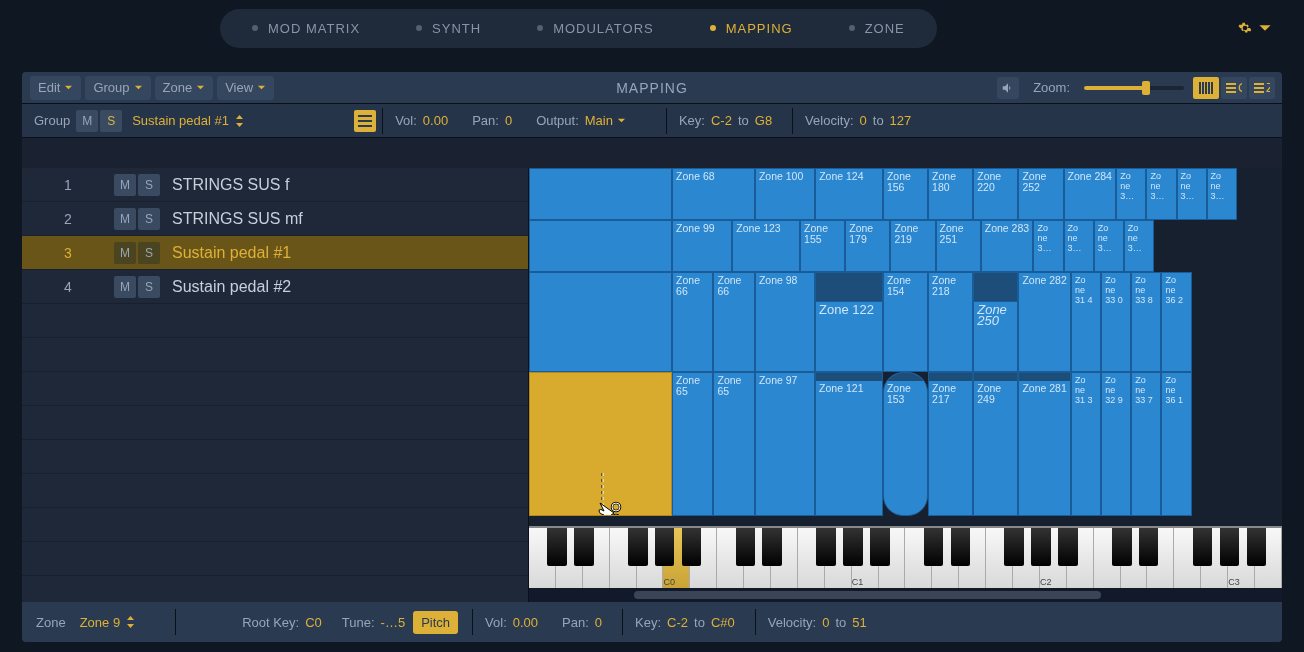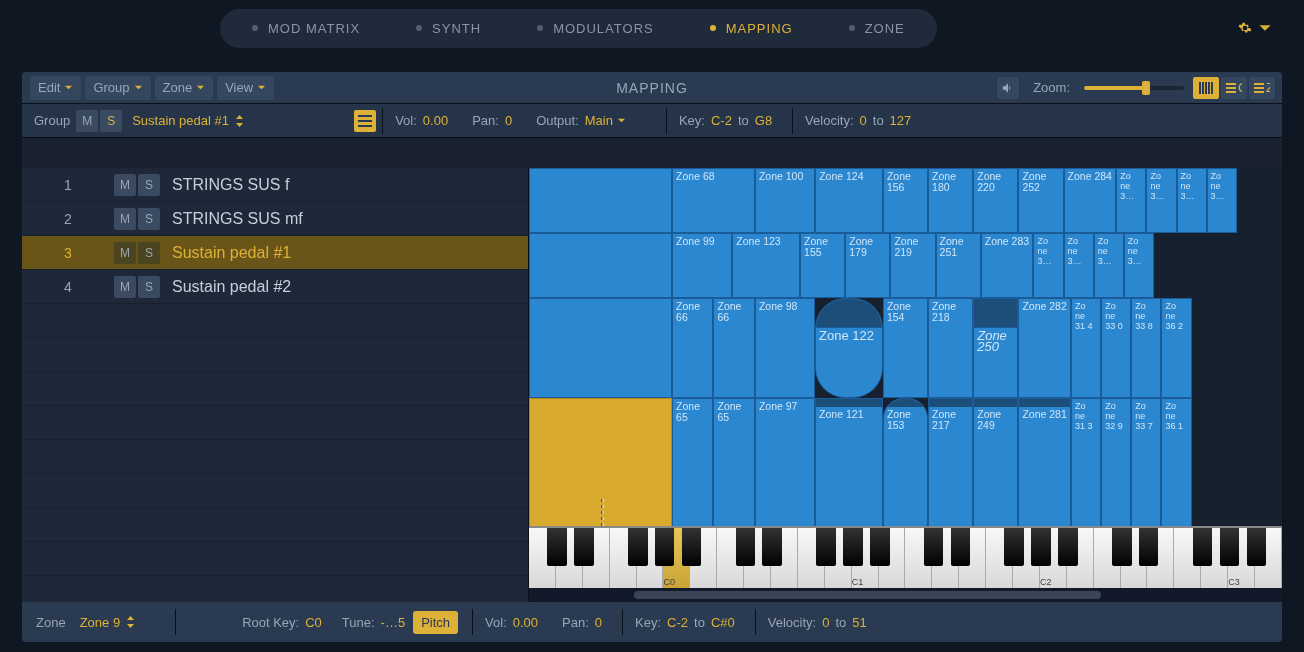--- a/index.html
+++ b/index.html
@@ -55,21 +55,21 @@
   .row .msb{display:flex;margin-right:10px}
   .row .name{color:#c6cfdb;font-size:16px}
   .row.sel{background:var(--sel)}
   .row.sel .num{color:var(--gold)}
   .row.sel .name{color:var(--gold)}
   .row.sel .ms{background:#4a4520}
   .row.empty{height:34px}
   
   .map{flex:1;position:relative;background:#17202e;border-left:1px solid var(--border)}
   .zone-grid{position:absolute;left:0;right:0;top:0;bottom:76px;display:flex;flex-direction:column;overflow:hidden}
-  .zone-row{display:flex;flex:0 0 auto;height:65px}
+  .zone-row{display:flex;flex:0 0 auto;height:52px}
   .zone-row.big{height:144px}
   .zone-row.med{height:100px}
   .zone{background:var(--blue);border:1px solid var(--blue-dark);color:#cfe6f8;font-size:10.5px;padding:2px 3px;overflow:hidden;line-height:11px}
   .zone.narrow{font-size:9px;line-height:10px}
   .zone.sel{background:var(--sel-bright);border-color:#b38a1a}
   .zone.dark{background:#1d4e7a}
   
   .piano{position:absolute;left:0;right:0;bottom:14px;height:62px;background:linear-gradient(#f0f0f0,#ccc);border-top:2px solid #888;display:flex}
   .white-key{flex:1;border-right:1px solid #aaa;position:relative;background:linear-gradient(#f8f8f8,#d8d8d8)}
   .white-key.hl{background:linear-gradient(#e8c658,#c9a335)}
@@ -297,21 +297,21 @@
             <div class="zone narrow" style="width: 4%;">Zo ne 3…</div>
             <div class="zone narrow" style="width: 4%;">Zo ne 3…</div>
             <div class="zone narrow" style="width: 4%;">Zo ne 3…</div>
             <div class="zone narrow" style="width: 4%;">Zo ne 3…</div>
           </div>
           <div class="zone-row med">
             <div class="zone" style="width: 19%;"></div>
             <div class="zone" style="width: 5.5%;">Zone 66</div>
             <div class="zone" style="width: 5.5%;">Zone 66</div>
             <div class="zone" style="width: 8%;">Zone 98</div>
-            <div class="zone" style="width: 9%; display: flex; flex-direction: column; padding: 0px; border-radius: 30px;">
+            <div class="zone" style="width: 9%; display: flex; flex-direction: column; padding: 0px;">
               <div class="zone dark" style="height:30%;border:none;border-bottom:1px solid var(--blue-dark)"></div>
               <div style="padding:2px 3px">Zone 122</div>
             </div>
             <div class="zone" style="width: 6%;">Zone 154</div>
             <div class="zone" style="width: 6%;">Zone 218</div>
             <div class="zone" style="width: 6%; display: flex; flex-direction: column; padding: 0px; font-style: italic;">
               <div class="zone dark" style="height:30%;border:none;border-bottom:1px solid var(--blue-dark)"></div>
               <div style="padding:2px 3px">Zone 250</div>
             </div>
             <div class="zone" style="width: 7%;">Zone 282</div>

